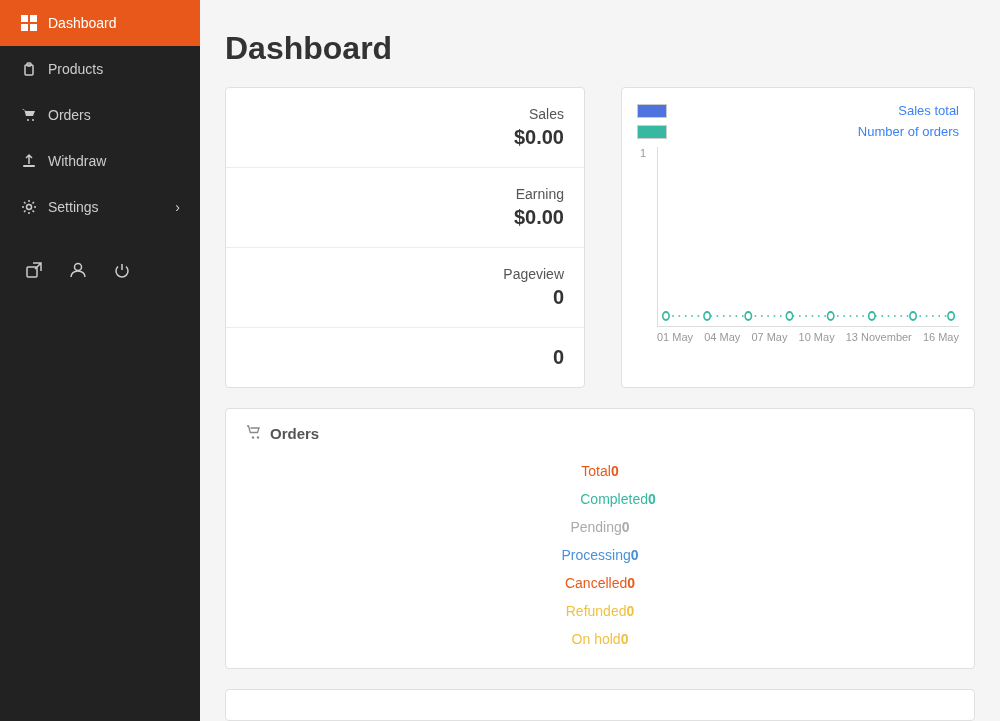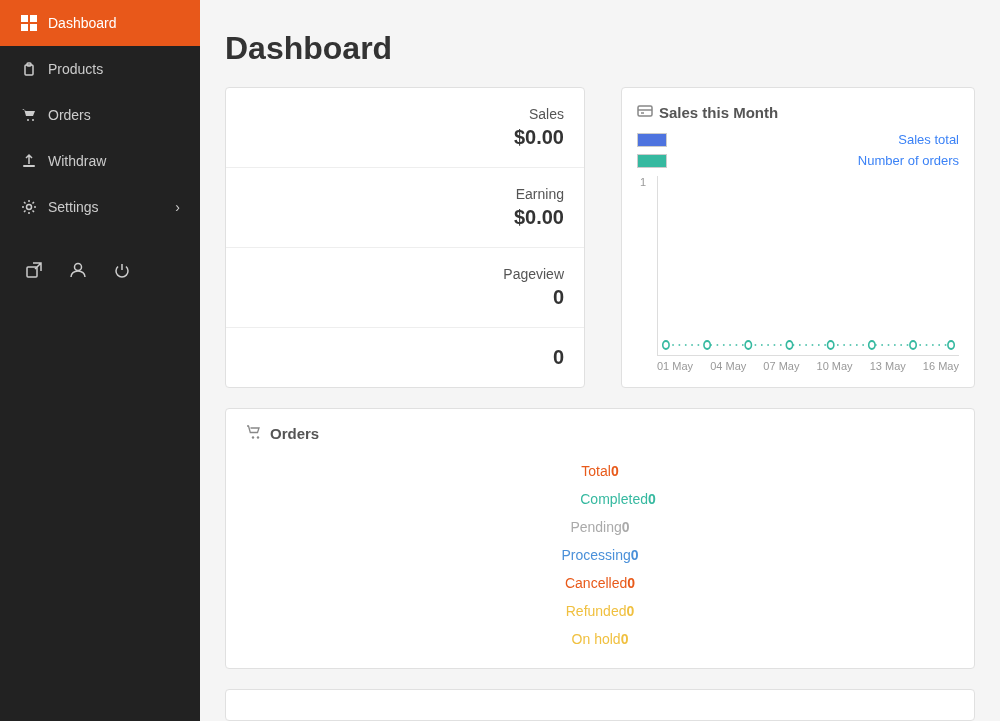--- a/index.html
+++ b/index.html
@@ -293,30 +293,20 @@
       <div class="stat-item">
         <div class="stat-label">Pageview</div>
         <div class="stat-value">0</div>
       </div>
       <div class="stat-item">
         <div class="stat-value">0</div>
       </div>
     </div>
 
     <div class="chart-card">
-      <div class="chart-title">
-        <span>
-          <svg width="16" height="16" viewBox="0 0 16 16" fill="none" stroke="#888" stroke-width="1.5">
-            <rect x="1" y="3" width="14" height="10" rx="1.5"></rect>
-            <line x1="1" y1="7" x2="15" y2="7"></line>
-            <line x1="4" y1="10" x2="7" y2="10"></line>
-          </svg>
-        </span>
-        <span>Sales this Month</span>
-      </div>
       <div class="chart-legend">
         <div class="legend-item">
           <div class="legend-swatch blue"></div>
           <span>Sales total</span>
         </div>
         <div class="legend-item">
           <div class="legend-swatch green"></div>
           <span>Number of orders</span>
         </div>
       </div>
@@ -335,21 +325,21 @@
             <circle cx="270" cy="170" r="4" fill="white" stroke="#36b9a0" stroke-width="2"></circle>
             <circle cx="322" cy="170" r="4" fill="white" stroke="#36b9a0" stroke-width="2"></circle>
             <circle cx="370" cy="170" r="4" fill="white" stroke="#36b9a0" stroke-width="2"></circle>
           </svg>
         </div>
         <div class="chart-x-labels">
           <span>01 May</span>
           <span>04 May</span>
           <span>07 May</span>
           <span>10 May</span>
-          <span>13 May</span>
+          <span>13 November</span>
           <span>16 May</span>
         </div>
       </div>
     </div>
   </div>
 
   <div style="display:flex; gap:20px;">
     <div style="flex:1;">
 
       <div class="orders-card">

